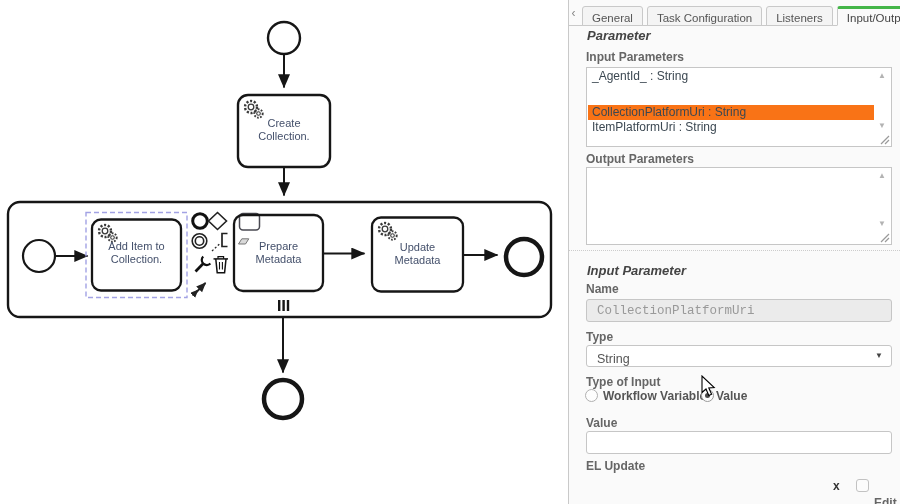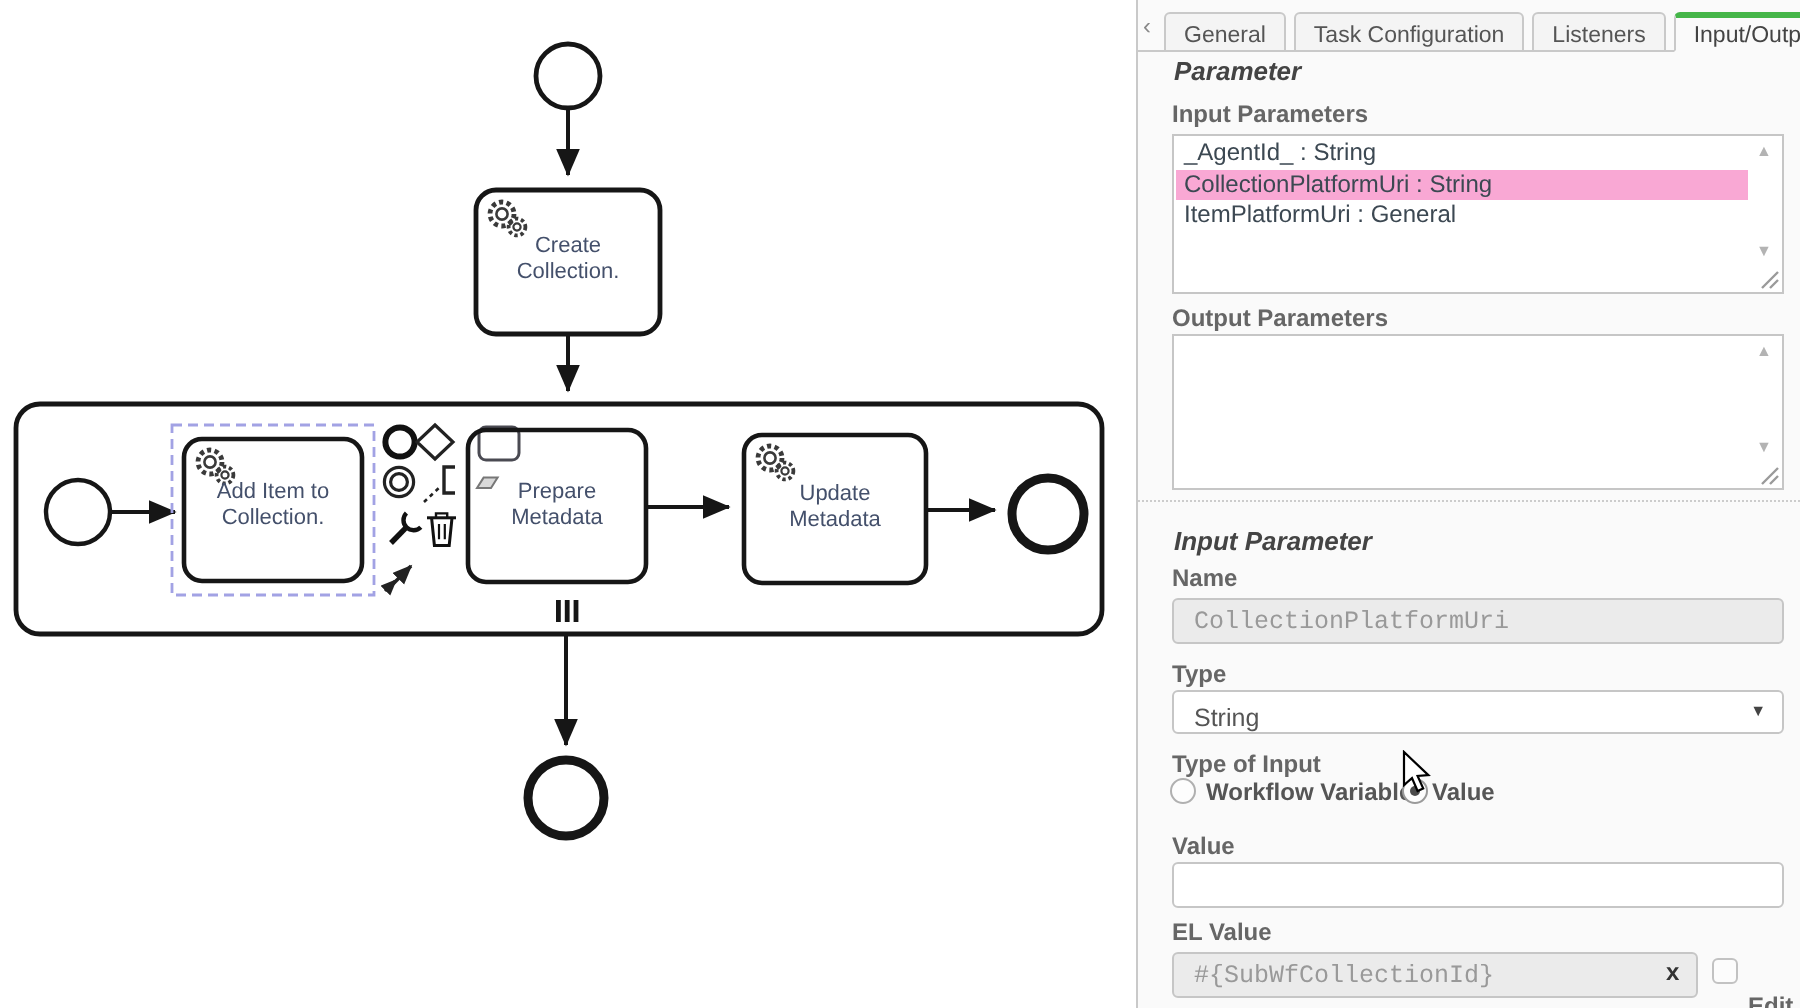--- a/index.html
+++ b/index.html
@@ -28,21 +28,21 @@
 
   .heading { position:absolute; left:18px; font-size:13px; font-weight:bold;
              font-style:italic; color:#444; }
   .flabel  { position:absolute; left:17px; font-size:12px; font-weight:bold; color:#666; }
 
   .listbox { position:absolute; left:17px; width:306px; background:#fff;
              border:1px solid #c6c6c6; }
   .lrows { position:absolute; left:1px; top:1px; right:17px; }
   .lrow { height:15.5px; line-height:15.5px; padding-left:4px; font-size:12px; color:#3c4852;
           white-space:nowrap; overflow:hidden; }
-  .lrow.selected { background:#f9a8d4; }
+  .lrow.selected { background:#f97316;margin-top:20px; }
   .sb-up, .sb-down { position:absolute; right:3px; width:12px; text-align:center;
                      font-size:8px; color:#b3b3b3; cursor:default; }
   .sb-up { top:3px; } .sb-down { bottom:16px; }
   .grip { position:absolute; right:1px; bottom:1px; }
 
   .dotted-sep { position:absolute; left:0; right:0; top:250px; border-top:1px dotted #ccc; }
 
   .tinput { position:absolute; left:17px; width:306px; height:23px; border:1px solid #c6c6c6;
             border-radius:3px; font-family:Liberation Mono, monospace; font-size:12.5px;
             padding:0 10px; color:#333; background:#fff; }
@@ -189,21 +189,21 @@
 
     </div>
 
     <div class="heading" style="top:28px;">Parameter</div>
 
     <div class="flabel" style="top:50px;">Input Parameters</div>
     <div class="listbox" style="top:67px; height:80px;">
       <div class="lrows">
         <div class="lrow">_AgentId_ : String</div>
         <div class="lrow selected">CollectionPlatformUri : String</div>
-        <div class="lrow">ItemPlatformUri : General</div>
+        <div class="lrow">ItemPlatformUri : String</div>
       </div>
       <span class="sb-up">▲</span>
       <span class="sb-down">▼</span>
       <svg class="grip" width="10" height="10">
         <path d="M9,1 L1,9 M9,5 L5,9" stroke="#9a9a9a" stroke-width="1.2" fill="none"></path>
       </svg>
     </div>
 
     <div class="flabel" style="top:152px;">Output Parameters</div>
     <div class="listbox" style="top:167px; height:78px;">
@@ -229,22 +229,21 @@
 
     <div class="flabel" style="top:375px;">Type of Input</div>
     <span class="radio" style="left:16px; top:389px;"></span>
     <span class="rlabel" style="left:34px; top:389px;">Workflow Variable</span>
     <span class="radio checked" style="left:132px; top:389px;"></span>
     <span class="rlabel" style="left:147px; top:389px;">Value</span>
 
     <div class="flabel" style="top:416px;">Value</div>
     <input class="tinput" style="top: 431px;" value="">
 
-    <div class="flabel" style="top:459px;">EL Value</div>
-    <input class="tinput gray" style="top: 476px; width: 263px;" disabled="" value="#{SubWfCollectionId}">
+    <div class="flabel" style="top:459px;">EL Update</div>
     <span class="clear-x" style="left:264px; top:479px;">x</span>
     <span class="checkbox" style="left:287px; top:479px;"></span>
     <span class="rlabel" style="left:305px; top:479px; color:#666;margin-top:17px;">Edit</span>
   </div>
 
   <svg class="cursor" width="18" height="24">
     <path d="M1,1 L1,17.5 L5,14 L7.8,20.5 L10.6,19.2 L7.8,13 L13.2,12.6 Z" fill="#fff" stroke="#000" stroke-width="1.1"></path>
   </svg>
 </div>
 

